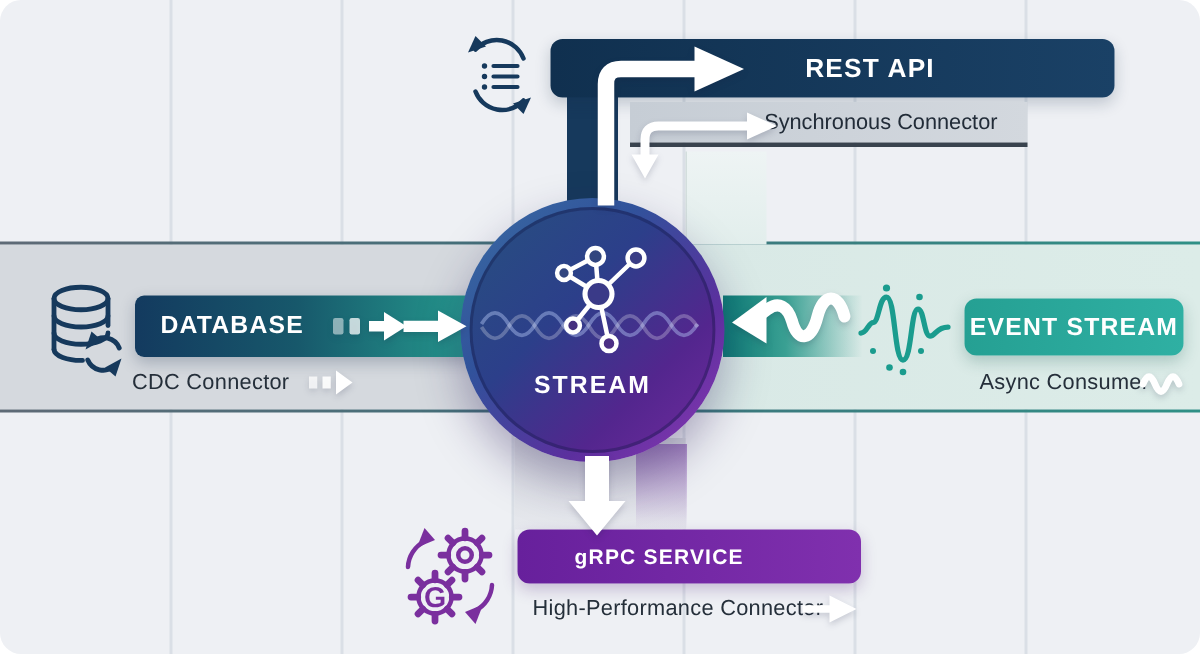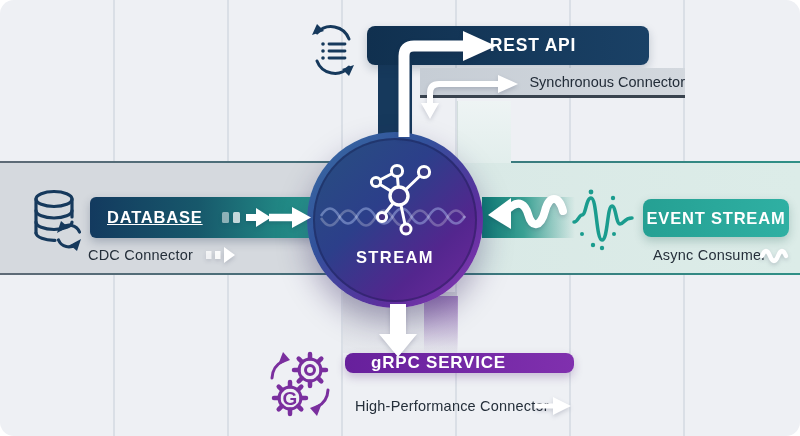--- a/index.html
+++ b/index.html
@@ -11,33 +11,33 @@
   .band{left:0;top:163px;width:800px;height:110px;
     background:linear-gradient(90deg,#d5d9de 0%,#d5d9de 40%,#d9e9e6 58%,#dcece8 100%);}
   .band-edge{left:0;width:800px;height:2px;background:linear-gradient(90deg,#5e6a76 0%,#41707a 45%,#2f9086 100%);}
   .teal-col{left:457px;top:101px;width:53px;height:62px;background:linear-gradient(180deg,#eef4f4,#e2eeec);border-left:1px solid #d3dedd;}
   .gray-col{left:343px;top:292px;width:114px;height:61px;background:linear-gradient(180deg,#d6d9df,#e7e9ee);}
   .purple-glow{left:424px;top:296px;width:34px;height:57px;background:linear-gradient(180deg,rgba(109,43,160,.5),rgba(109,43,160,0));}
   .wedge{left:482px;top:197px;width:93px;height:41px;background:linear-gradient(90deg,#0c7b75 0%,#3aa093 45%,rgba(220,236,232,0) 100%);}
   
   .pipe-up{left:378px;top:40px;width:34px;height:104px;background:#16395c;}
   .bar{display:flex;align-items:center;color:#fff;font-weight:bold;letter-spacing:.8px;}
-  .bar-rest{left:367px;top:26px;width:282px;height:39px;border-radius:8px;font-size:17.5px;
+  .bar-rest{left:367px;top:26px;width:376px;height:39px;border-radius:8px;font-size:17.5px;
     background:linear-gradient(90deg,#10304f,#1a4166);justify-content:center;padding-left:50px;box-sizing:border-box;
     box-shadow:0 4px 10px rgba(25,45,75,.22);}
   .bar-sync{left:420px;top:68px;width:265px;height:30px;background:linear-gradient(90deg,#c6cdd5,#d3d8de);
-    border-bottom:3px solid #39434e;display:flex;align-items:center;justify-content:flex-end;box-sizing:border-box;}
+    border-bottom:3px solid #39434e;display:flex;align-items:center;justify-content:flex-end;padding-right:20px;box-sizing:border-box;}
   .bar-db{left:90px;top:197px;width:225px;height:41px;border-radius:6px 0 0 6px;font-size:16.5px;
     background:linear-gradient(90deg,#133a5f 0%,#17586b 48%,#259a8e 100%);padding-left:17px;box-sizing:border-box;
-    box-shadow:0 4px 10px rgba(25,45,75,.25);text-decoration:underline;}
+    box-shadow:0 4px 10px rgba(25,45,75,.25);}
   .bar-es{left:643px;top:199px;width:146px;height:38px;border-radius:8px;font-size:16.5px;
     background:linear-gradient(90deg,#25a093,#2fb0a3);justify-content:center;
     box-shadow:0 4px 10px rgba(25,90,80,.25);}
-  .bar-grpc{left:345px;top:353px;width:229px;height:20px;border-radius:8px;font-size:17px;
-    background:linear-gradient(90deg,#67209c,#8030ae);padding-left:26px;box-sizing:border-box;
+  .bar-grpc{left:345px;top:353px;width:229px;height:36px;border-radius:8px;font-size:14px;
+    background:linear-gradient(90deg,#67209c,#8030ae);padding-left:38px;box-sizing:border-box;
     box-shadow:0 4px 10px rgba(80,30,120,.25);}
   .connector-label{color:#252f3a;font-size:14.5px;font-weight:500;letter-spacing:.2px;}
   .sync-text{color:#222c38;font-size:14.5px;font-weight:500;}
   
   .circle-outer{left:307px;top:132px;width:176px;height:176px;border-radius:50%;
     background:linear-gradient(135deg,#3a6ca3 0%,#31529b 35%,#5c2f9e 70%,#8e39b5 100%);
     box-shadow:0 14px 30px rgba(44,28,90,.35);}
   .circle-inner{left:6px;top:6px;width:164px;height:164px;border-radius:50%;
     background:linear-gradient(135deg,#27507f 0%,#2c3f8a 40%,#53268e 72%,#6f2b9e 100%);
     box-shadow:inset 0 0 0 2px rgba(18,24,68,.35);}

